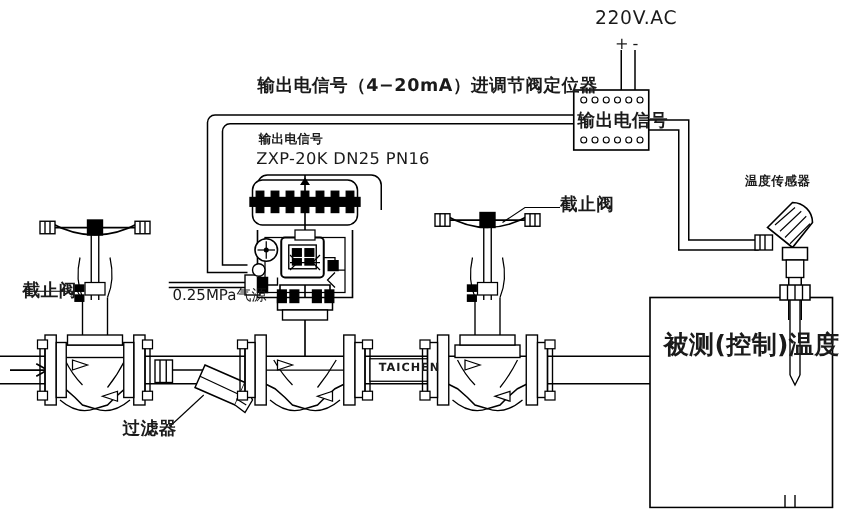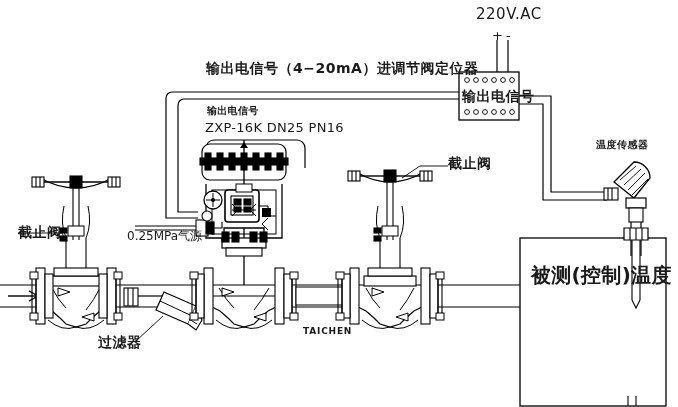--- a/index.html
+++ b/index.html
@@ -357,29 +357,29 @@
 
 <div class="lbl num" style="left:492px;top:28px;font-size:13px;">+</div>
 <div class="lbl num" style="left:506px;top:28px;font-size:13px;">-</div>
 
 <div class="lbl cn" style="left:206px;top:60px;font-size:14px;letter-spacing:0.5px;">输出电信号（4−20mA）进调节阀定位器</div>
 
 <div class="lbl cn" style="left:462px;top:88px;font-size:14px;letter-spacing:0.5px;">输出电信号</div>
 
 <div class="lbl cn" style="left:207px;top:104px;font-size:10px;letter-spacing:0.3px;">输出电信号</div>
 
-<div class="lbl num" style="left:205px;top:120px;font-size:13px;letter-spacing:0.3px;font-weight:500;">ZXP-16K DN25 PN16</div>
-
-<div class="lbl num" style="left:127px;top:228px;font-size:12px;">0.25MPa气源</div>
+<div class="lbl num" style="left:205px;top:120px;font-size:13px;letter-spacing:0.3px;font-weight:500;">ZXP-20K DN25 PN16</div>
+
+<div class="lbl num" style="left:138px;top:228px;font-size:12px;">0.25MPa气源</div>
 
 <div class="lbl cn" style="left:18px;top:224px;font-size:14px;letter-spacing:0.5px;">截止阀</div>
 
 <div class="lbl cn" style="left:448px;top:155px;font-size:14px;letter-spacing:0.5px;">截止阀</div>
 
 <div class="lbl cn" style="left:98px;top:334px;font-size:14px;letter-spacing:0.5px;text-align:right;">过滤器</div>
 
 <div class="lbl cn" style="left:596px;top:138px;font-size:10px;letter-spacing:0.5px;">温度传感器</div>
 
 <div class="lbl cn" style="left:531px;top:262px;font-size:20px;letter-spacing:0.3px;">被测(控制)温度</div>
 
-<div class="lbl num" style="left:303px;top:290px;font-size:9px;letter-spacing:0.8px;font-weight:600;margin-top:36px;">TAICHEN</div>
+<div class="lbl num" style="left:303px;top:290px;font-size:9px;letter-spacing:0.8px;font-weight:600;">TAICHEN</div>
 
 </div>
 
 </body></html>

